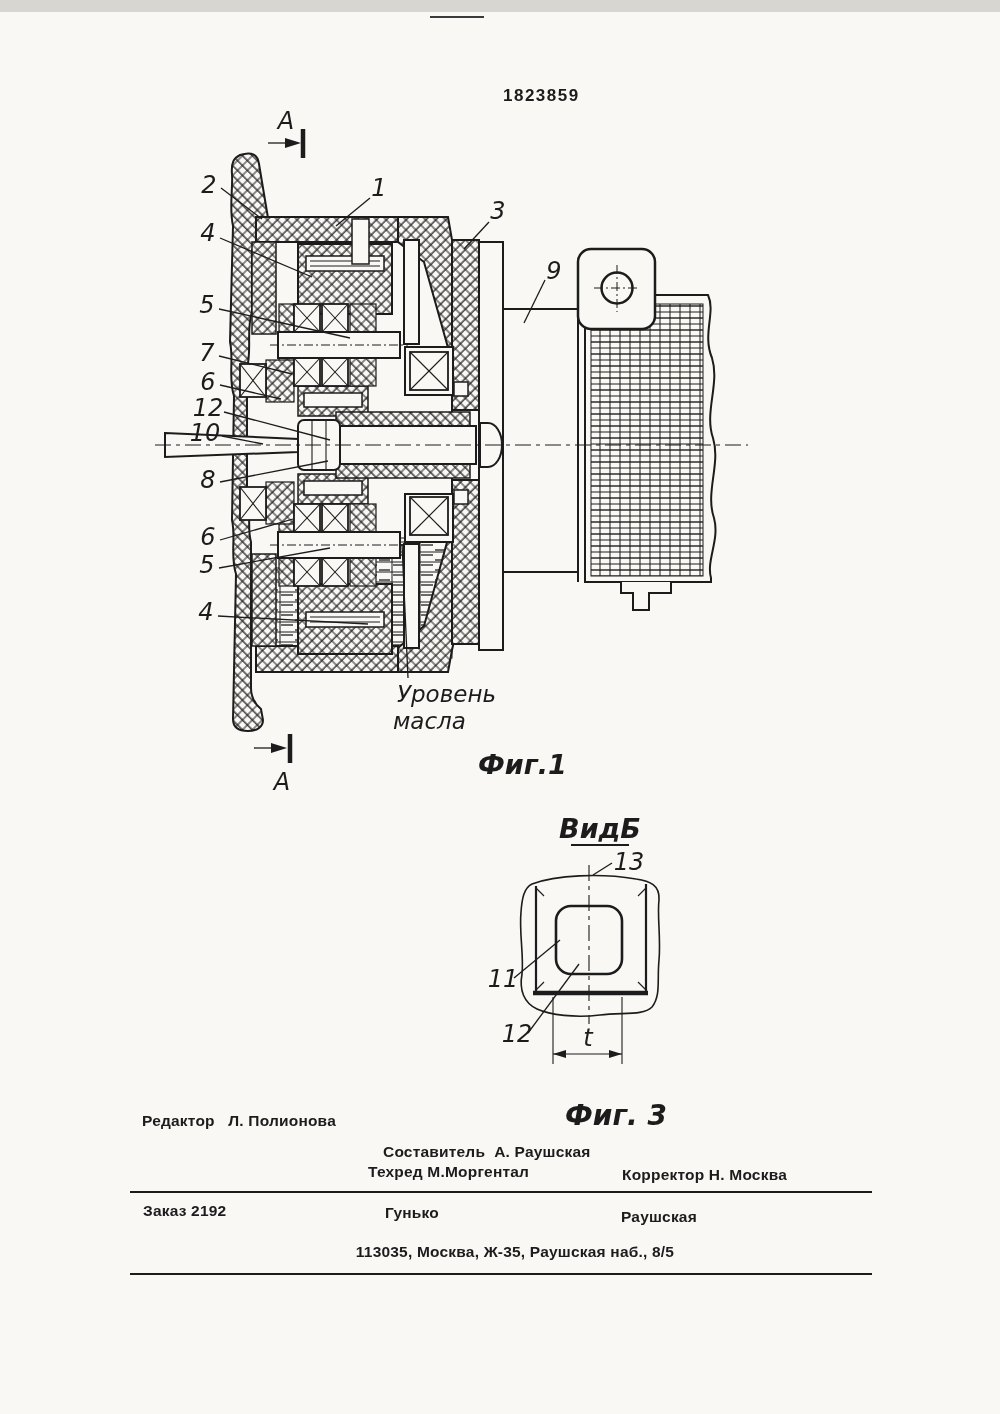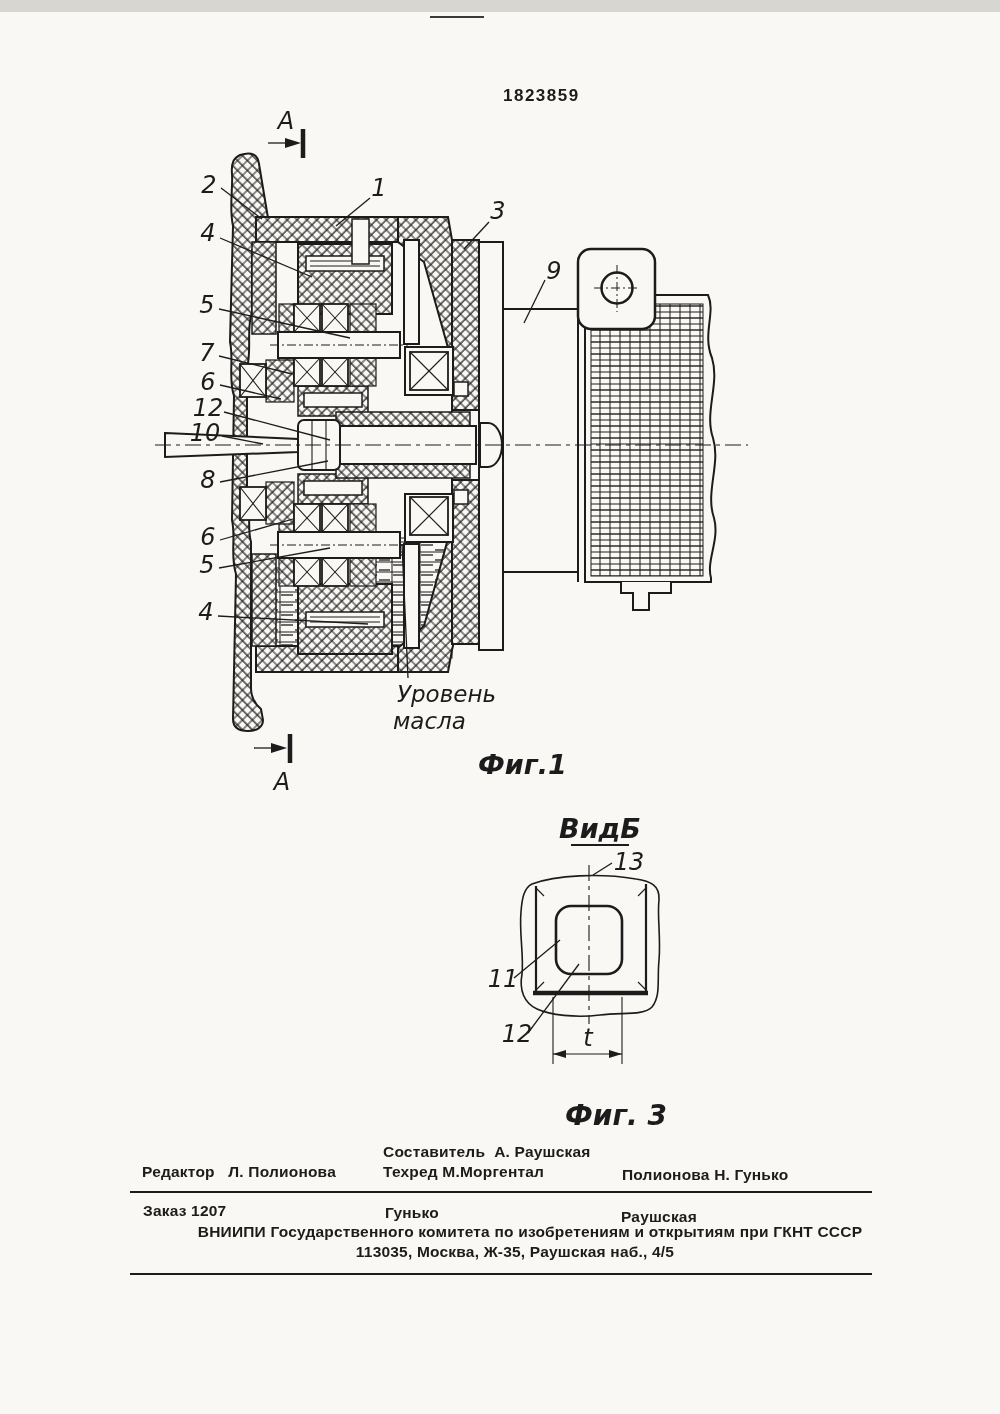--- a/index.html
+++ b/index.html
@@ -279,27 +279,26 @@
         <text x="588" y="1034" text-anchor="middle" class="callout">t</text>
       </g>
 
       <text x="600" y="826" text-anchor="middle" class="fig-caption">ВидБ</text>
       <line x1="571" y1="833" x2="629" y2="833" stroke-width="2"></line>
       <text x="565" y="1113" class="fig-caption" style="font-size:28px">Фиг. 3</text>
     </g>
   </svg>
 
   <div class="ftr" style="left:383px;top:1131px;">Составитель  А. Раушская</div>
-  <div class="ftr" style="left:142px;top:1151px;">Редактор   Л. Полионова</div>
-  <div class="ftr" style="left:383px;top:1151px;">Техред М.Моргентал</div>
-  <div class="ftr" style="left:622px;top:1154px;">Полионова Н. Гунько</div>
+  <div class="ftr" style="left:142px;top:1100px;">Редактор   Л. Полионова</div>
+  <div class="ftr" style="left:368px;top:1151px;">Техред М.Моргентал</div>
+  <div class="ftr" style="left:622px;top:1154px;">Корректор Н. Москва</div>
 
   <div class="rule" style="left:130px;top:1179px;width:742px;"></div>
 
-  <div class="ftr" style="left:143px;top:1190px;">Заказ 1207</div>
+  <div class="ftr" style="left:143px;top:1190px;">Заказ 2192</div>
   <div class="ftr" style="left:385px;top:1192px;">Гунько</div>
   <div class="ftr" style="left:621px;top:1196px;">Раушская</div>
-  <div class="ftr ftr-center" style="left:160px;top:1211px;width:740px;">ВНИИПИ Государственного комитета по изобретениям и открытиям при ГКНТ СССР</div>
-  <div class="ftr ftr-center" style="left:130px;top:1231px;width:770px;">113035, Москва, Ж-35, Раушская наб., 4/5</div>
+  <div class="ftr ftr-center" style="left:130px;top:1231px;width:770px;">113035, Москва, Ж-35, Раушская наб., 8/5</div>
 
   <div class="rule" style="left:130px;top:1261px;width:742px;"></div>
 
 </div>
 
 </body></html>

